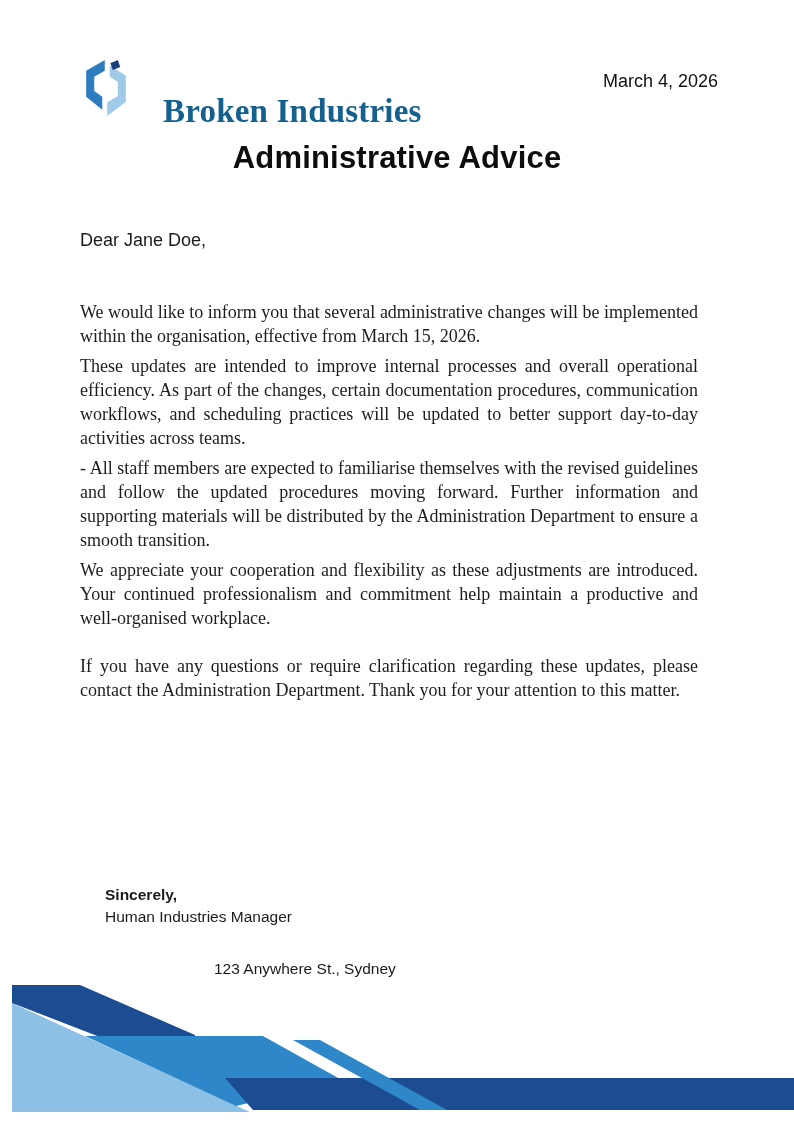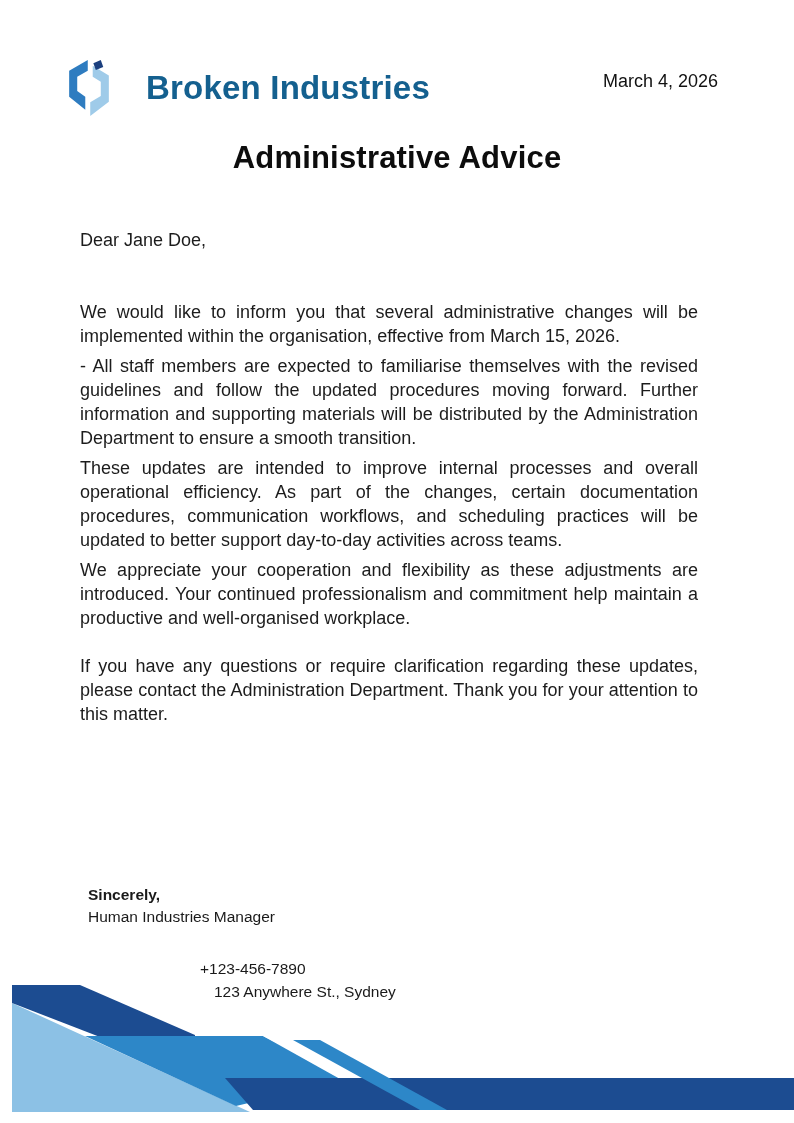--- a/index.html
+++ b/index.html
@@ -8,23 +8,24 @@
     position: relative;
     background: #ffffff;
     font-family: "Liberation Sans", sans-serif;
     color: #1a1a1a;
     overflow: hidden;
   }
 
   
   .header {
     position: absolute;
-    top: 46px; left: 58px; right: 76px;
+    top: 46px; left: 75px; right: 76px;
     display: flex;
-    align-items: center;
+    align-items: flex-end;
+    font-family: Liberation Serif, serif;
   }
   .logo { width: 62px; height: 84px; flex: 0 0 auto; }
   .company-name {
     margin-left: 26px;
     font-size: 33px;
     font-weight: 700;
     color: #14608f;
     letter-spacing: 0.2px;
     white-space: nowrap;
   }
@@ -49,27 +50,27 @@
   
   .letter-body {
     position: absolute;
     top: 228px; left: 80px;
     width: 618px;
     font-size: 18px;
     line-height: 24px;
     color: #1c1c1c;
   }
   .letter-body .greeting { margin: 0 0 48px 0; }
-  .letter-body p { margin: 0 0 6px 0; text-align: justify; }
+  .letter-body p { margin: 0 0 6px 0; text-align: justify; font-family: Liberation Serif, serif; }
   .letter-body p.closing-para { margin-top: 24px; }
 
   
   .signature {
     position: absolute;
-    top: 884px; left: 88px;
+    top: 884px; left: 105px;
     font-size: 15.5px;
     line-height: 21.5px;
   }
   .signature .bold { font-weight: 700; }
 
   
   .contact {
     position: absolute;
     top: 957px; left: 200px;
     font-size: 15.5px;
@@ -98,33 +99,32 @@
   </svg>
   <div class="company-name">Broken Industries</div>
 </div>
 <div class="date">March 4, 2026</div>
 
 <div class="doc-title">Administrative Advice</div>
 
 <div class="letter-body">
   <div class="greeting">Dear Jane Doe,</div>
   <p>We would like to inform you that several administrative changes will be implemented within the organisation, effective from March 15, 2026.</p>
+  <p>These updates are intended to improve internal processes and overall operational efficiency. As part of the changes, certain documentation procedures, communication workflows, and scheduling practices will be updated to better support day-to-day activities across teams.</p>
   <p>- All staff members are expected to familiarise themselves with the revised guidelines and follow the updated procedures moving forward. Further information and supporting materials will be distributed by the Administration Department to ensure a smooth transition.</p>
-  <p>These updates are intended to improve internal processes and overall operational efficiency. As part of the changes, certain documentation procedures, communication workflows, and scheduling practices will be updated to better support day-to-day activities across teams.</p>
   <p>We appreciate your cooperation and flexibility as these adjustments are introduced. Your continued professionalism and commitment help maintain a productive and well-organised workplace.</p>
   <p class="closing-para">If you have any questions or require clarification regarding these updates, please contact the Administration Department. Thank you for your attention to this matter.</p>
 </div>
 
 <div class="signature">
   <div class="bold">Sincerely,</div>
   <div>Human Industries Manager</div>
 </div>
 
 <div class="contact">
-  <div class="phone">+123-456-7890</div>
   <div class="address">123 Anywhere St., Sydney</div>
 </div>
 
 <svg class="footer-art" viewBox="0 0 794 148" preserveAspectRatio="none" aria-hidden="true">
 
   <polygon points="12,28 250,137 12,137" fill="#8cc1e5"></polygon>
 
   <polygon points="12,10 80,10 195,60 195,62 100,62 12,28" fill="#1c4c91"></polygon>
 
   <polygon points="85,61 263,61 350,104 236,131" fill="#2d87c8"></polygon>

